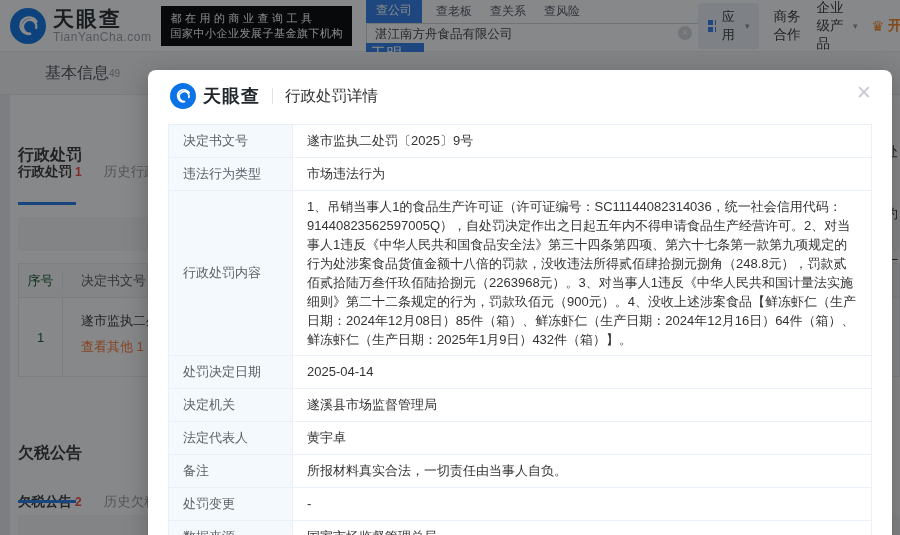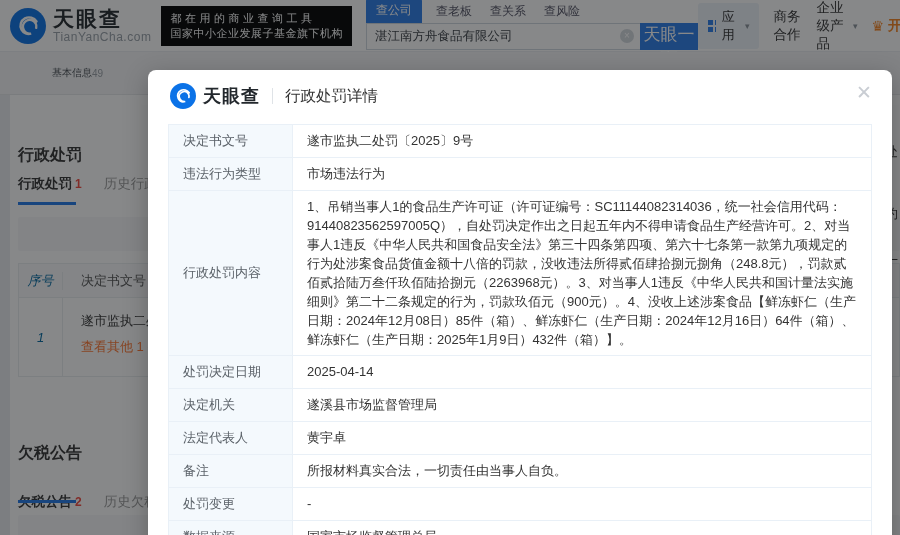--- a/index.html
+++ b/index.html
@@ -15,21 +15,21 @@
   .logo-txt .brand{ font-size:21px; font-weight:bold; color:#23282d; letter-spacing:2px; line-height:22px; }
   .logo-txt .domain{ font-size:12px; color:#98a0a8; letter-spacing:.5px; }
   .banner{ margin-left:10px; background:#000000; color:#fff; padding:5px 9px; cursor:pointer; }
   .banner .b1{ font-size:11px; line-height:15px; letter-spacing:3.5px; }
   .banner .b2{ font-size:11px; line-height:15px; letter-spacing:.5px; }
   .searchblock{ margin-left:14px; width:332px; }
   .stabs{ display:flex; align-items:flex-end; height:21px; }
   .stab{ font-size:12px; color:#556; margin-right:18px; padding-bottom:3px; cursor:pointer; }
   .stab.active{ background:#2b7de9; color:#fff; padding:3px 10px 4px; margin-right:14px;
                 border-radius:2px 2px 0 0; }
-  .srow{ display:flex; height:27px; }
+  .srow{ display:flex; height:27px;flex-direction:column; }
   .sinput{ flex:1; position:relative; border:1px solid #cfd6de; border-right:0; background:#fff; }
   .sinput input{ width:100%; height:100%; border:0; outline:none; font-size:12.5px; color:#3a3f45;
                  padding:0 26px 0 8px; font-family:inherit; }
   .clear{ position:absolute; right:6px; top:50%; transform:translateY(-50%); width:14px; height:14px;
           border-radius:50%; background:#d3d8dd; color:#fff; font-size:10px; line-height:14px;
           text-align:center; cursor:pointer; }
   .sbtn{ width:58px; background:#2b7de9; color:#fff; border:0; font-size:17px; cursor:pointer;
          font-family:inherit; }
   .rnav{ flex:1; display:flex; align-items:center; justify-content:flex-end; gap:14px; padding-right:2px; }
   .apps{ display:flex; align-items:center; gap:6px; background:#edf2f9; border-radius:3px;
@@ -42,38 +42,38 @@
               linear-gradient(#2b7de9,#2b7de9) 7px 7px/5px 5px no-repeat; }
   .caret{ font-size:9px; color:#8a929a; }
   .rlink{ font-size:13.5px; color:#333; cursor:pointer; display:flex; align-items:center; gap:4px; }
   .vip{ color:#f58220; font-size:14px; font-weight:bold; display:flex; align-items:center; gap:4px;
         margin-right:-4px; cursor:pointer; }
   .crown{ font-size:14px; color:#f58220; }
 
   
   .subnav{ position:absolute; left:0; top:52px; width:900px; height:43px; background:#f4f5f7;
            border-bottom:1px solid #e4e6e9; display:flex; align-items:center; padding-left:45px; z-index:1; }
-  .subnav .t{ font-size:10px; color:#4a4f55; cursor:pointer;margin-left:7px; }
+  .subnav .t{ font-size:16px; color:#4a4f55; cursor:pointer; }
   .subnav sup{ font-size:10px; color:#9aa0a6; margin-left:0; }
 
   
   .card{ position:absolute; left:10px; top:95px; width:890px; height:440px; background:#fff; z-index:1; }
   .sec-h{ position:absolute; left:8px; font-size:16px; font-weight:bold; color:#333; }
   .tabs{ position:absolute; left:8px; display:flex; gap:22px; font-size:13.5px; }
   .tab-on{ color:#333; font-weight:bold; cursor:pointer; }
   .tab-on .cnt{ color:#f2483e; font-weight:bold; font-size:12px; margin-left:3px; }
   .tab-off{ color:#999; cursor:pointer; white-space:nowrap; }
   .tab-line{ position:absolute; left:8px; width:58px; height:3px; background:#2079e8; }
   .greybox{ position:absolute; left:8px; right:0; background:#f6f7f9; border-radius:2px; }
   .btable{ position:absolute; left:8px; right:0; border:1px solid #e9ecef; font-size:13px; }
   .bt-head{ display:flex; background:#f8f9fb; border-bottom:1px solid #e9ecef; height:34px;
             align-items:center; color:#555; }
   .bt-row{ display:flex; height:78px; }
   .c-idx{ width:44px; text-align:center; border-right:1px solid #e9ecef; flex-shrink:0;
-          display:flex; align-items:center; justify-content:center; color:#0369a1;font-style:italic; }
+          display:flex; align-items:center; justify-content:center; color:#14532d; }
   .c-doc{ flex:1; padding:14px 0 0 18px; overflow:hidden; white-space:nowrap; }
   .c-doc .l1{ color:#333; }
   .c-doc .l2{ color:#ff7733; margin-top:8px; cursor:pointer; }
   .bt-head .c-doc{ padding:0 0 0 18px; display:flex; align-items:center; }
 
   
   .frags{ position:absolute; left:892px; top:0; width:8px; height:535px; overflow:hidden; z-index:2; }
   .frags span{ position:absolute; left:-7px; font-size:13px; color:#333; }
 
   
@@ -153,21 +153,21 @@
   </header>
 
   <nav class="subnav">
     <span class="t">基本信息</span>
     <sup>49</sup>
   </nav>
 
   <div class="card">
 
     <h2 class="sec-h" style="top:50px">行政处罚</h2>
-    <div class="tabs" style="top:80px">
+    <div class="tabs" style="top:68px">
       <span class="tab-on">
         <span>行政处罚</span><span class="cnt">1</span>
       </span>
       <span class="tab-off">历史行政处罚</span>
     </div>
     <div class="tab-line" style="top:107px"></div>
     <div class="greybox" style="top:122px; height:34px"></div>
 
     <div class="btable" style="top:168px">
       <div class="bt-head">

